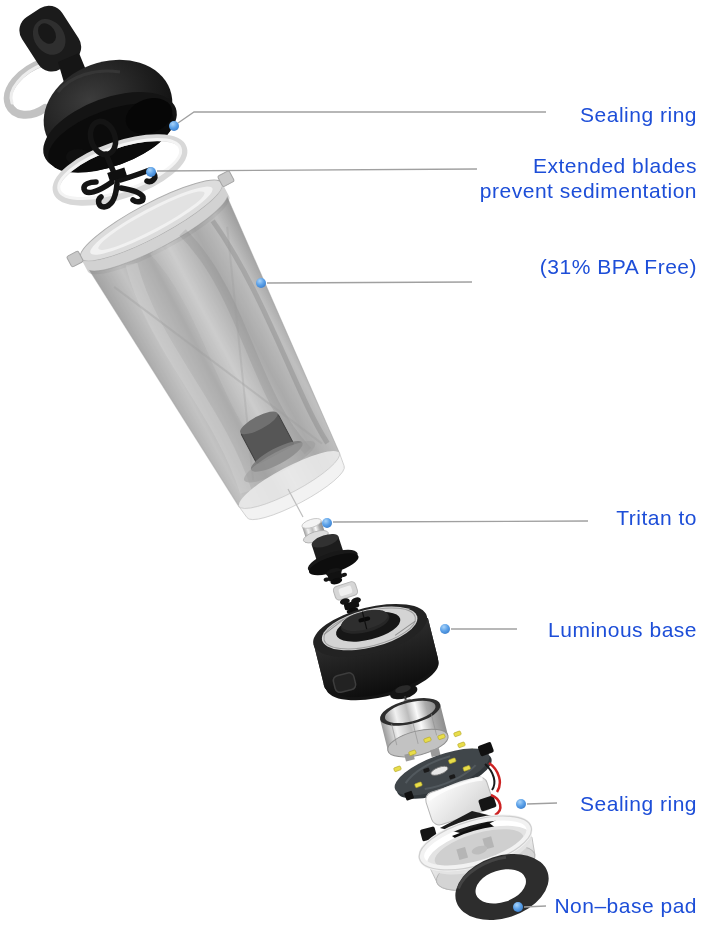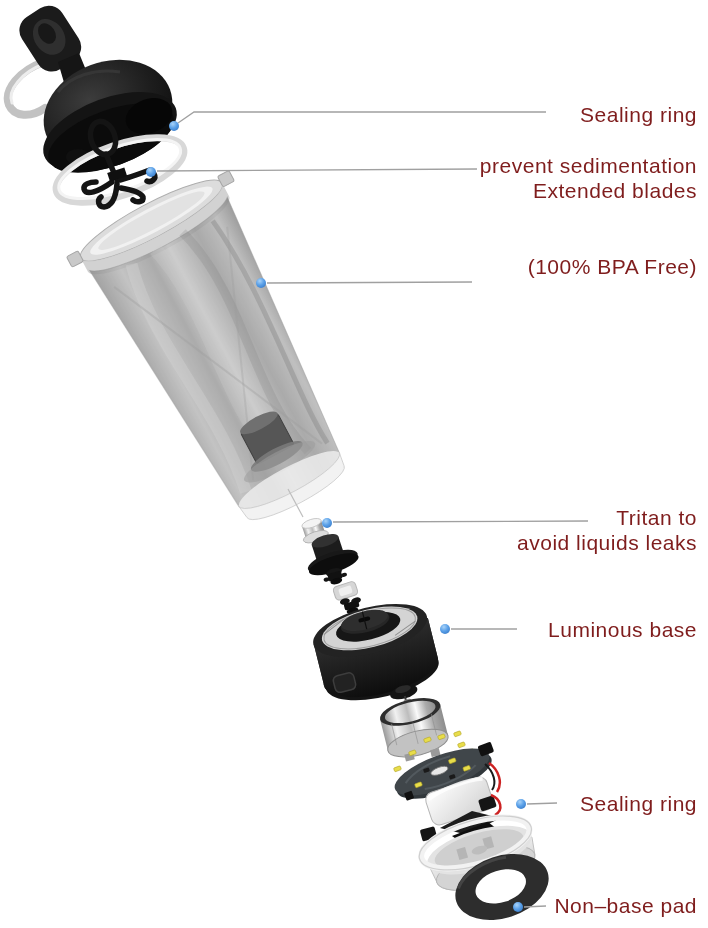--- a/index.html
+++ b/index.html
@@ -2,21 +2,21 @@
 <html><head>
 <meta charset="utf-8">
 <style>
   html,body{margin:0;padding:0;background:#ffffff;}
   .stage{
     position:relative;width:708px;height:928px;background:#ffffff;overflow:hidden;
     font-family:"Liberation Sans",sans-serif;
   }
   .stage svg.art{position:absolute;left:0;top:0;}
   .callout-label{
-    position:absolute;right:11px;text-align:right;color:#7f1d1d;
+    position:absolute;right:11px;text-align:right;color:#1d4ed8;
     font-size:21px;line-height:25px;letter-spacing:.5px;white-space:nowrap;
   }
   .callout-label span{display:block;}
 </style>
 </head>
 <body>
 
 <div class="stage">
 
   <svg class="art" width="708" height="928" viewBox="0 0 708 928">
@@ -264,29 +264,28 @@
       <circle cx="445" cy="629" r="5" fill="url(#dotGrad)"></circle>
       <circle cx="521" cy="804" r="5" fill="url(#dotGrad)"></circle>
       <circle cx="518" cy="907" r="5" fill="url(#dotGrad)"></circle>
     </g>
   </svg>
 
   <div class="callout-label" style="top:102px">
     <span>Sealing ring</span>
   </div>
   <div class="callout-label" style="top:153px">
+    <span>Extended blades</span>
     <span>prevent sedimentation</span>
-    <span>Extended blades</span>
   </div>
   <div class="callout-label" style="top:254px">
-    <span>(100% BPA Free)</span>
+    <span>(31% BPA Free)</span>
   </div>
   <div class="callout-label" style="top:505px">
     <span>Tritan to</span>
-    <span>avoid liquids leaks</span>
   </div>
   <div class="callout-label" style="top:617px">
     <span>Luminous base</span>
   </div>
   <div class="callout-label" style="top:791px">
     <span>Sealing ring</span>
   </div>
   <div class="callout-label" style="top:893px">
     <span>Non–base pad</span>
   </div>

